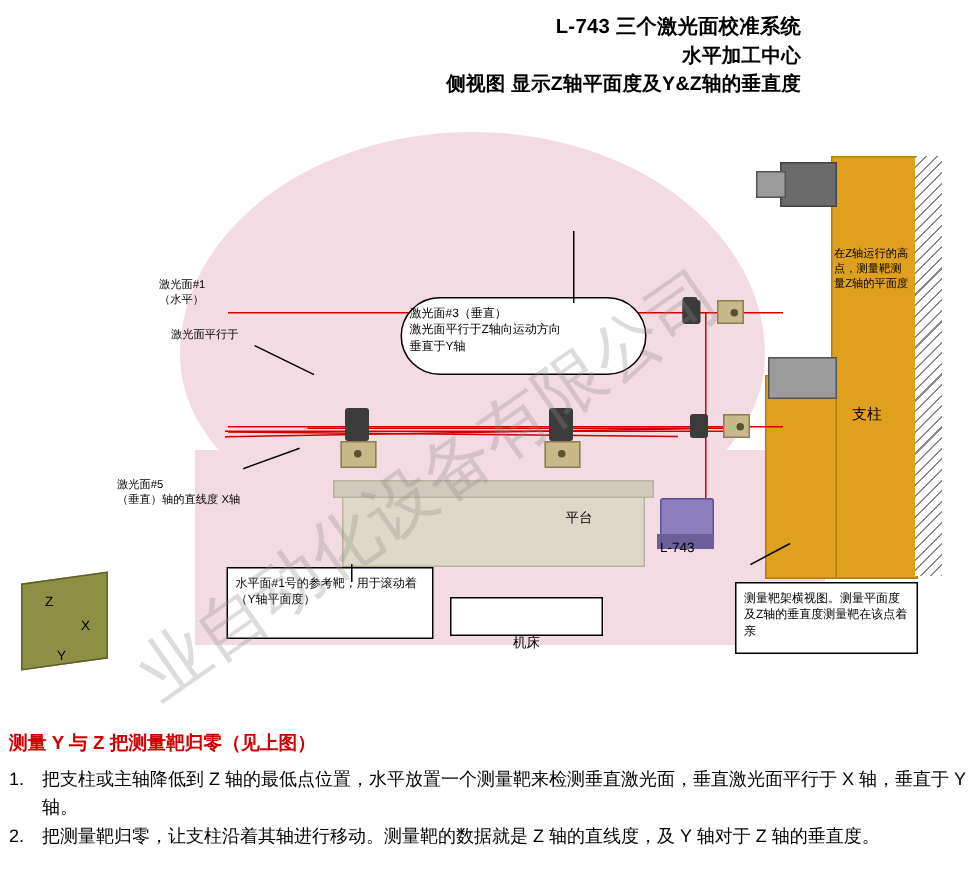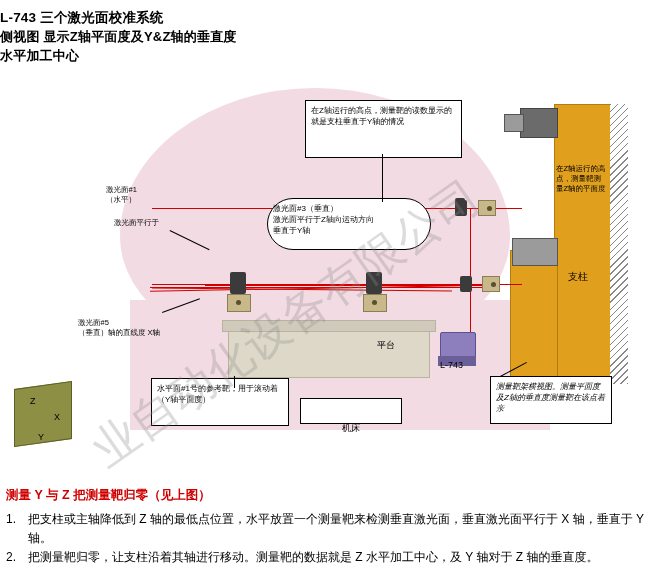--- a/index.html
+++ b/index.html
@@ -19,21 +19,21 @@
     position: relative;
     width: 650px;
     height: 581px;
   }
   
   .title-block {
     position: absolute;
     top: 8px;
     left: 0;
     width: 534px;
-    text-align: left;
+    text-align: right;
   }
   .title-line {
     font-size: 13.5px;
     font-weight: bold;
     line-height: 19px;
     letter-spacing: 0.2px;
   }
   .title-line.sub {
     font-size: 13px;
   }
@@ -283,22 +283,22 @@
     font-family: "Liberation Serif", serif;
   }
 </style>
 </head>
 <body>
 
 <div class="page">
 
   <div class="title-block">
     <div class="title-line">L-743 三个激光面校准系统</div>
+    <div class="title-line sub">水平加工中心</div>
     <div class="title-line sub">侧视图 显示Z轴平面度及Y&amp;Z轴的垂直度</div>
-    <div class="title-line sub">水平加工中心</div>
   </div>
 
   <div class="diagram">
 
     <div class="pink-blob"></div>
     <div class="pink-base"></div>
     <div class="machine-base"></div>
 
     <div class="yellow-column"></div>
     <div class="yellow-column-2"></div>
@@ -325,35 +325,32 @@
     <div class="target-base" style="left:363px; top:214px;"></div>
     <div class="target-blk" style="left:455px; top:120px; width:12px; height:16px;"></div>
     <div class="target-base" style="left:478px; top:120px; width:16px; height:14px;"></div>
     <div class="target-blk" style="left:455px; top:118px; width:10px; height:18px;"></div>
     <div class="target-blk" style="left:460px; top:196px; width:12px; height:16px;"></div>
     <div class="target-base" style="left:482px; top:196px; width:16px; height:14px;"></div>
 
     <div class="l743-body"></div>
     <div class="l743-legs"></div>
 
-    <div class="white-box" style="left:305px; top:20px; width:155px; height:56px;">
-      <span class="txt">在Z轴运行的高点，测量靶的读数显示的就是支柱垂直于Y轴的情况</span>
-    </div>
 
     <div class="white-box" style="left:267px; top:118px; width:162px; height:50px;border-radius:26px;">
       <span class="txt" style="white-space: pre-line;">激光面#3（垂直）
 激光面平行于Z轴向运动方向
 垂直于Y轴</span>
     </div>
 
     <div class="white-box" style="left:151px; top:298px; width:136px; height:46px;">
       <span class="txt">水平面#1号的参考靶，用于滚动着（Y轴平面度）</span>
     </div>
 
-    <div class="white-box" style="left:490px; top:296px; width:120px; height:46px;font-style:italic;">
+    <div class="white-box" style="left:490px; top:308px; width:120px; height:46px;">
       <span class="txt">测量靶架横视图。测量平面度及Z轴的垂直度测量靶在该点着亲</span>
     </div>
 
     <div class="white-box" style="left:320px; top:256px; width:80px; height:20px; border:none; background:transparent;">
       <span class="txt" style="text-align:right; font-size:9px;">平台</span>
     </div>
 
     <div class="white-box" style="left:300px; top:318px; width:100px; height:24px;">
       <span class="txt" style="text-align:center; font-size:9px; padding-top:24px;">机床</span>
     </div>
@@ -389,21 +386,21 @@
 
   <div class="bottom">
     <h2>测量 Y 与 Z 把测量靶归零（见上图）</h2>
     <ul class="steps">
       <li>
         <span class="num">1.</span>
         <span>把支柱或主轴降低到 Z 轴的最低点位置，水平放置一个测量靶来检测垂直激光面，垂直激光面平行于 X 轴，垂直于 Y 轴。</span>
       </li>
       <li>
         <span class="num">2.</span>
-        <span>把测量靶归零，让支柱沿着其轴进行移动。测量靶的数据就是 Z 水平加工中心，及 Y 轴对于 Z 轴的垂直度。</span>
+        <span>把测量靶归零，让支柱沿着其轴进行移动。测量靶的数据就是 Z 轴的直线度，及 Y 轴对于 Z 轴的垂直度。</span>
       </li>
     </ul>
   </div>
 
   <div class="watermark">
     <div class="wm-text">业自动化设备有限公司</div>
   </div>
 
 </div>
 

